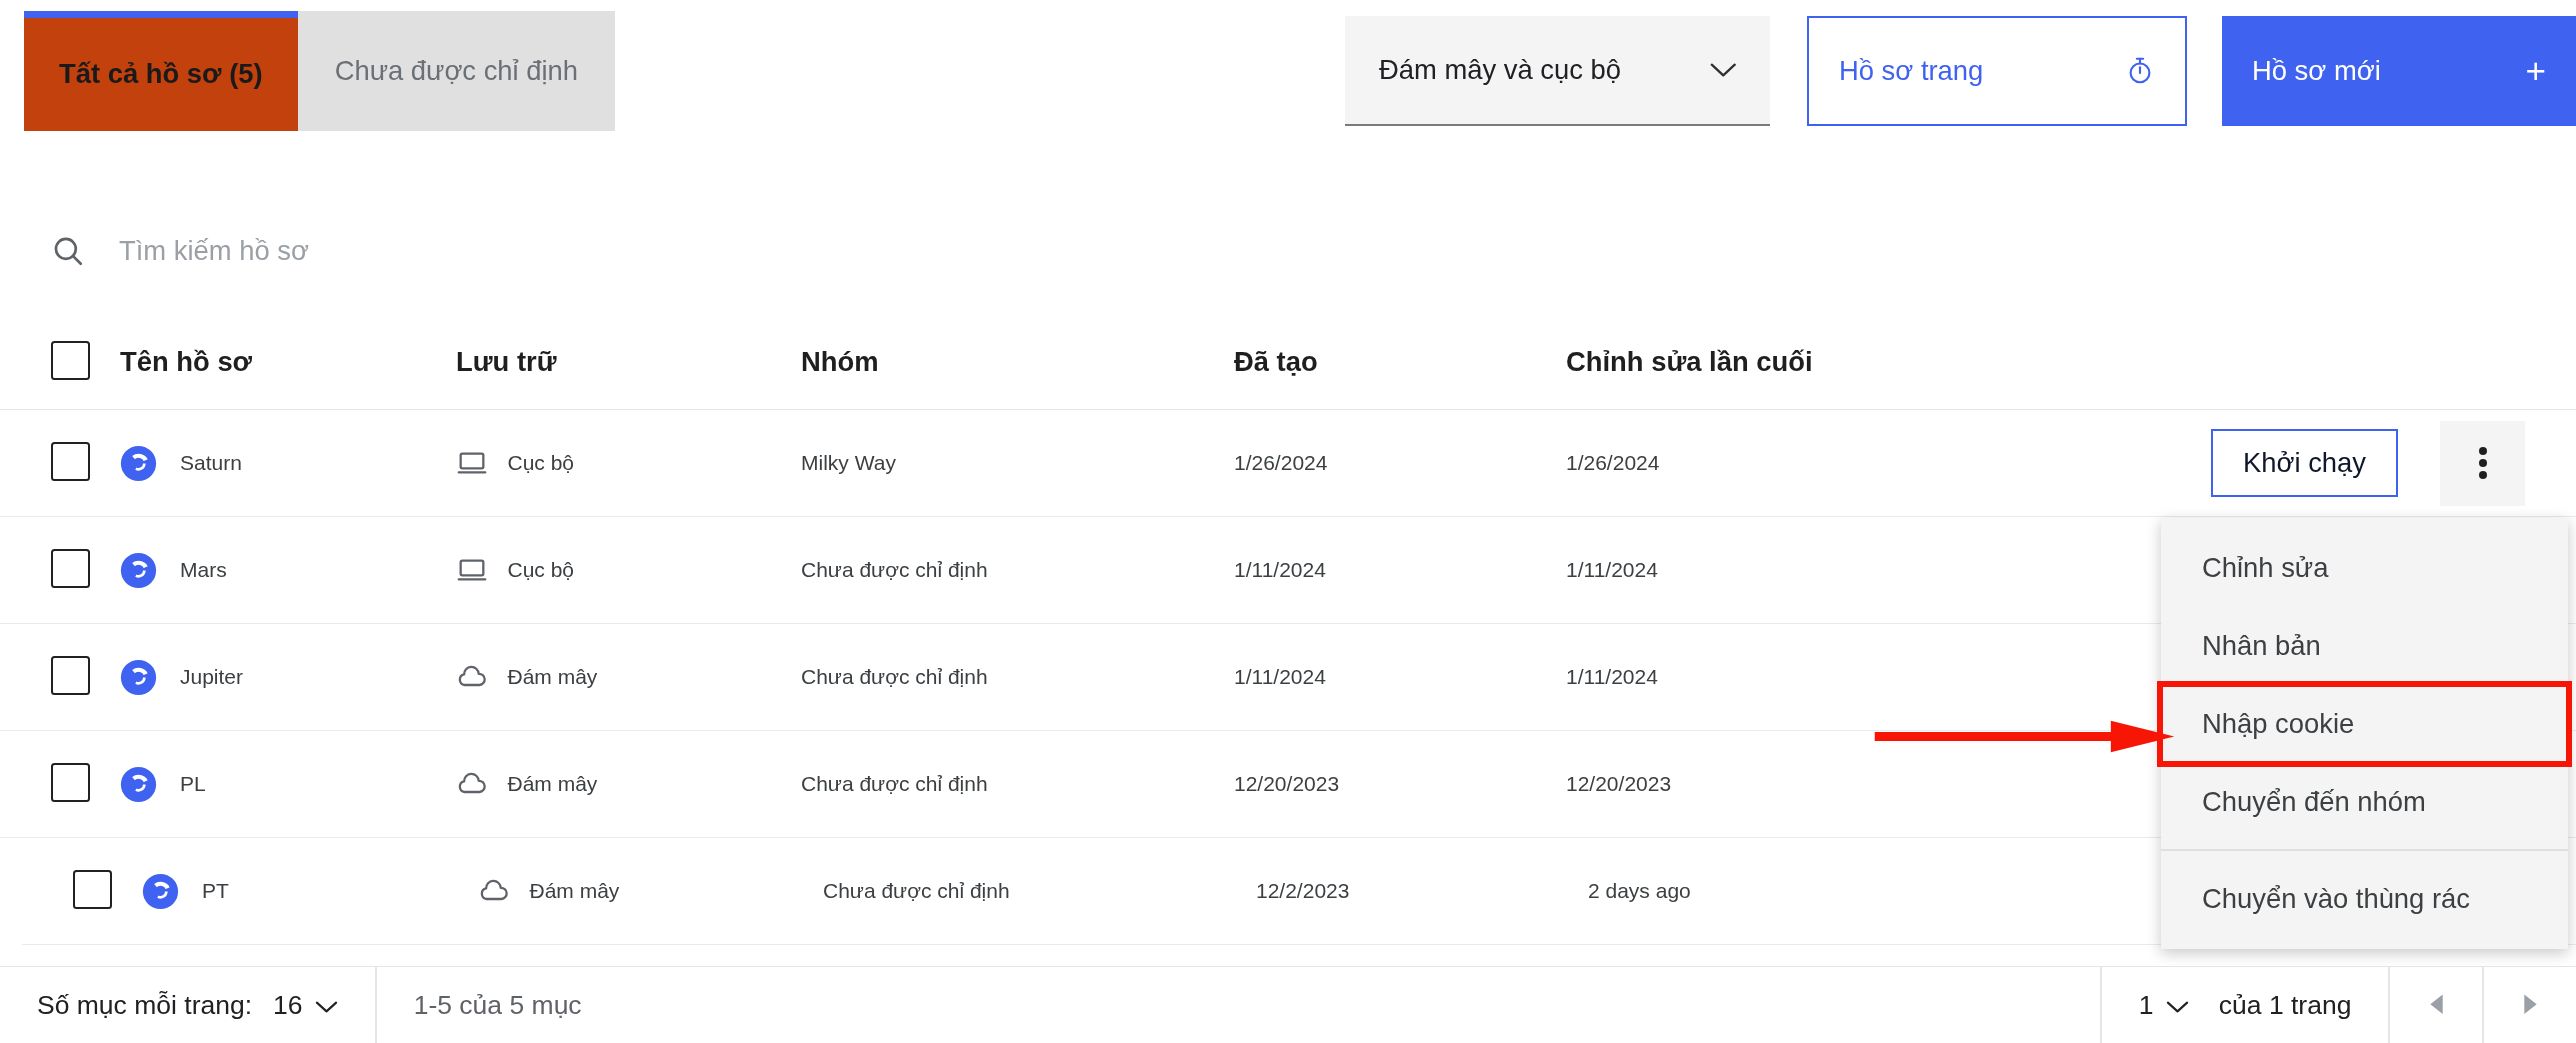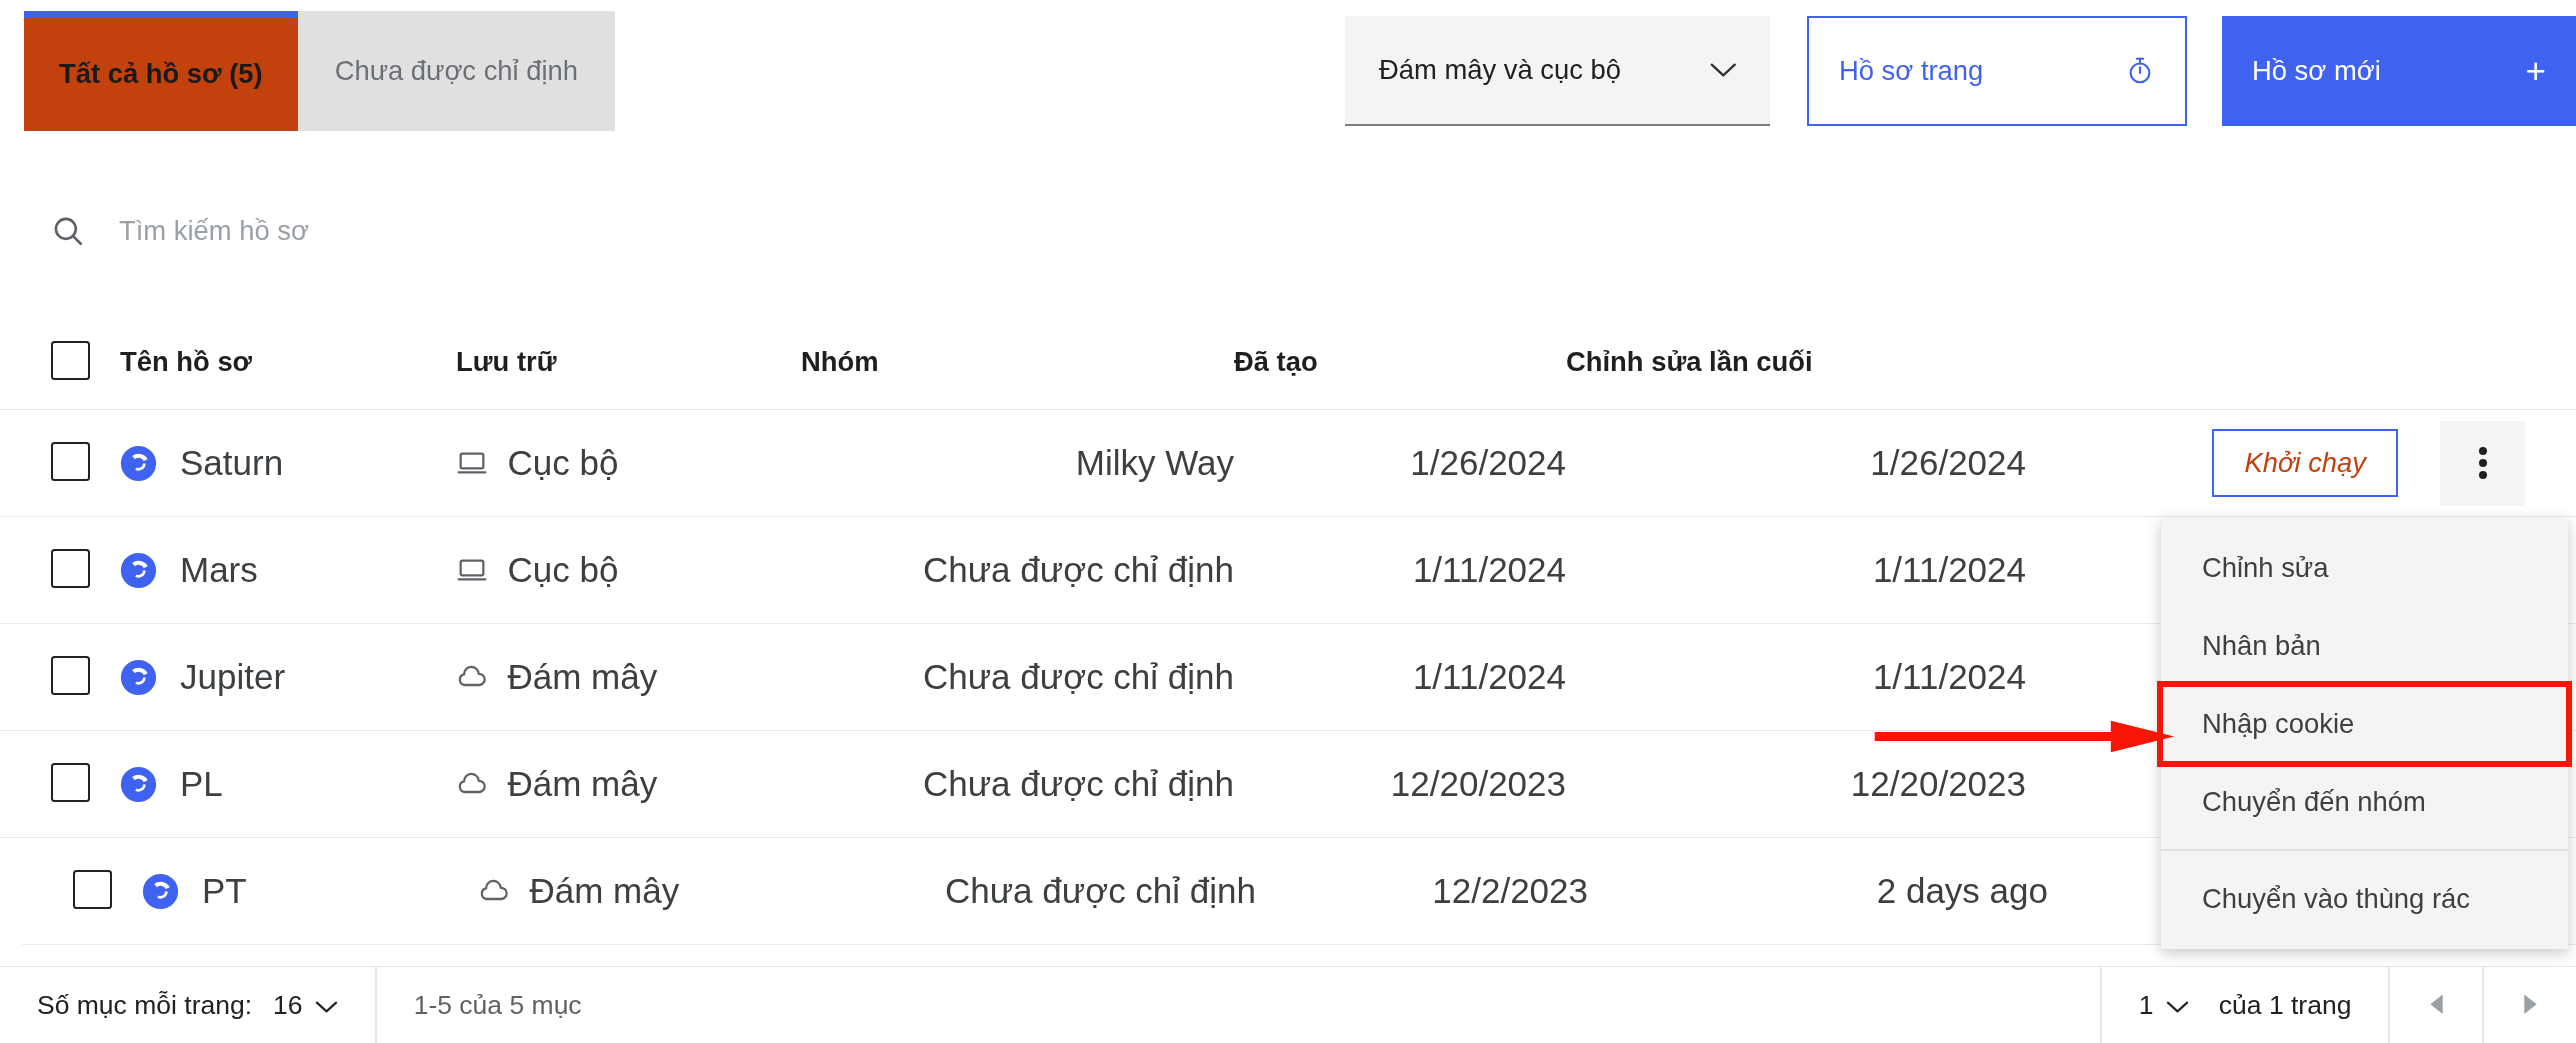--- a/index.html
+++ b/index.html
@@ -54,21 +54,21 @@
     display: flex; align-items: center; justify-content: space-between;
     width: 354px; height: 110px; margin-left: 35px;
     background: #3f63f0; border: none;
     padding: 0 30px; font-size: 27.4px; color: #ffffff; cursor: pointer;
   }
   .icon-stopwatch { width: 30px; height: 30px; display: inline-block; }
   .plus { font-size: 35px; line-height: 1; font-weight: 300; }
 
   
   .searchrow {
-    position: absolute; top: 214px; left: 51px;
+    position: absolute; top: 234px; left: 51px;
     display: flex; align-items: center; gap: 34px;
   }
   .search-icon { width: 34px; height: 34px; }
   .search-input {
     border: none; outline: none; font-size: 27.4px; color: #5f6368;
     background: transparent; width: 708px;
     font-family: "Liberation Sans", "DejaVu Sans", sans-serif;
   }
   .search-input::placeholder { color: #9aa0a6; }
 
@@ -87,35 +87,34 @@
 
   .c-check { width: 69px; flex: 0 0 69px; }
   .c-name  { width: 336px; flex: 0 0 336px; display: flex; align-items: center; gap: 23px; }
   .c-store { width: 345px; flex: 0 0 345px; display: flex; align-items: center; gap: 19.5px; }
   .c-group { width: 433px; flex: 0 0 433px; }
   .c-created { width: 332px; flex: 0 0 332px; }
   .c-modified { width: 460px; flex: 0 0 460px; }
   .c-actions { flex: 1 1 auto; display: flex; align-items: center; justify-content: flex-end; gap: 42px; }
 
   .thead .th { font-size: 27.4px; font-weight: bold; color: #1f1f1f; }
-  .trow .td  { font-size: 35px; color: #3c4043; text-align: right; }
+  .trow .td  { font-size: 21px; color: #3c4043; }
 
   .cbox {
     width: 39px; height: 39px; border: 2.7px solid #202124; border-radius: 3.5px;
     background: #fff; display: inline-block; cursor: pointer;
   }
 
   .profile-logo { width: 37px; height: 37px; flex: 0 0 37px; }
   .store-icon { width: 32px; height: 32px; flex: 0 0 32px; }
 
   .btn-launch {
-    border: 2.7px solid #3f63f0; background: #ffffff; color: #c2410c;
+    border: 2.7px solid #3f63f0; background: #ffffff; color: #0f172a;
     font-size: 27.4px; padding: 16px 30px; cursor: pointer; white-space: nowrap;
     font-family: "Liberation Sans", "DejaVu Sans", sans-serif;
-    font-style: italic;
   }
   .btn-kebab {
     width: 85px; height: 85px; background: #f4f4f4; border: none;
     display: flex; align-items: center; justify-content: center; cursor: pointer;
   }
   .kdot { width: 8px; height: 8px; border-radius: 50%; background: #1f1f1f; display: block; margin: 4.4px 0; }
 
   
   .footer {
     position: absolute; bottom: 0; left: 0; width: 2576px; height: 78px;

